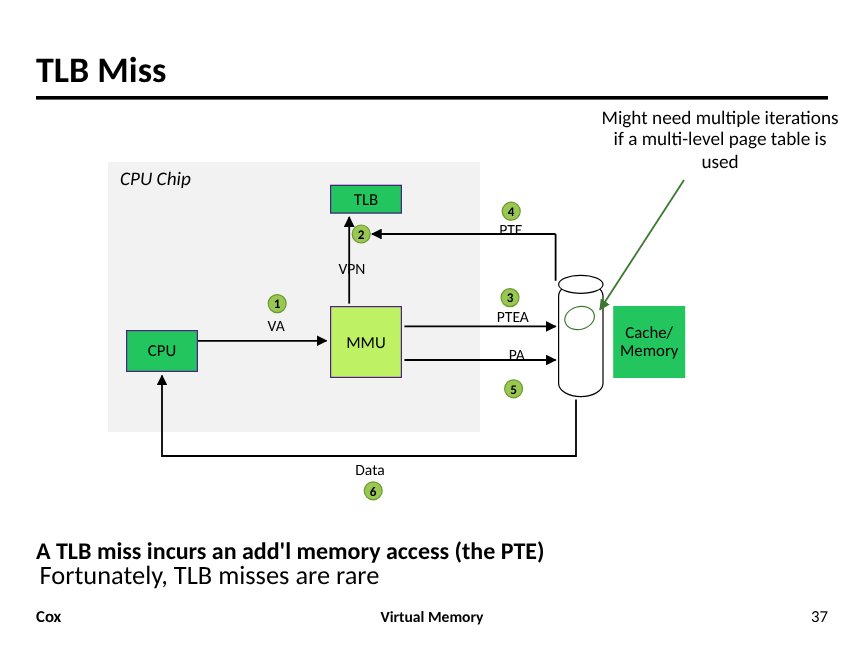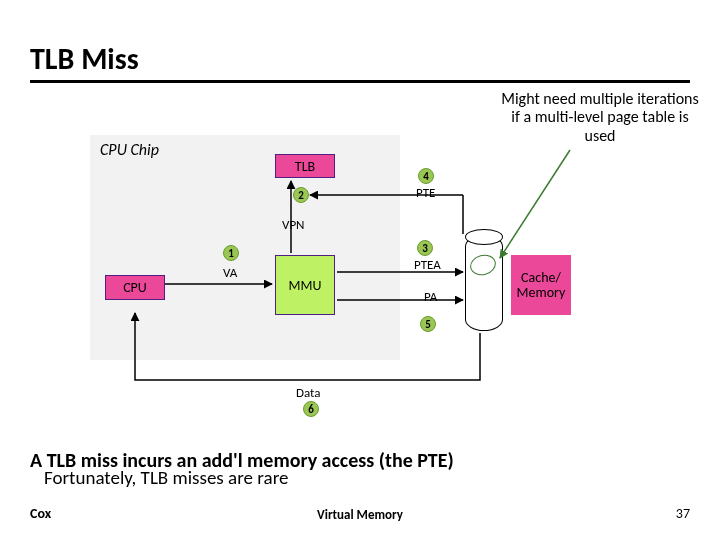--- a/index.html
+++ b/index.html
@@ -49,30 +49,30 @@
     position: absolute;
     left: 100px;
     top: 140px;
     font-size: 16px;
     font-style: italic;
     font-family: Calibri, Arial, sans-serif;
   }
   .box {
     position: absolute;
     border: 1.5px solid #000;
-    background: #ec4899;
+    background: #22c55e;
     display: flex;
     align-items: center;
     justify-content: center;
     font-size: 14px;
   }
   .tlb { left: 275px; top: 154px; width: 60px; height: 24px; border-color: #4f1f83; }
   .mmu { left: 275px; top: 255px; width: 60px; height: 60px; border-color: #4f1f83; }
   .mmu-fill { background: #bef264; }
-  .cpu { left: 105px; top: 275px; width: 60px; height: 25px; border-color: #4f1f83; }
+  .cpu { left: 105px; top: 275px; width: 60px; height: 35px; border-color: #4f1f83; }
   .cache { left: 511px; top: 255px; width: 60px; height: 60px; text-align: center; border: none; font-size: 14px; line-height: 1.1; }
   .cache-shape {
     position: absolute;
     left: 465px; top: 235px; width: 38px; height: 96px;
     border: 1.5px solid #000;
     border-radius: 50% / 12%;
     background: #fff;
   }
   .cache-ellipse {
     position: absolute;
@@ -110,22 +110,21 @@
     left: 30px;
     top: 448px;
     font-size: 20px;
     font-weight: 700;
     width: 660px;
   }
   .body-sub {
     position: absolute;
     left: 33px;
     top: 466px;
-    font-size: 19px;
-    margin-left: 11px;
+    font-size: 22px;
   }
   .footer-left {
     position: absolute;
     left: 30px;
     bottom: 18px;
     font-size: 14px;
     font-weight: 700;
   }
   .footer-center {
     position: absolute;

